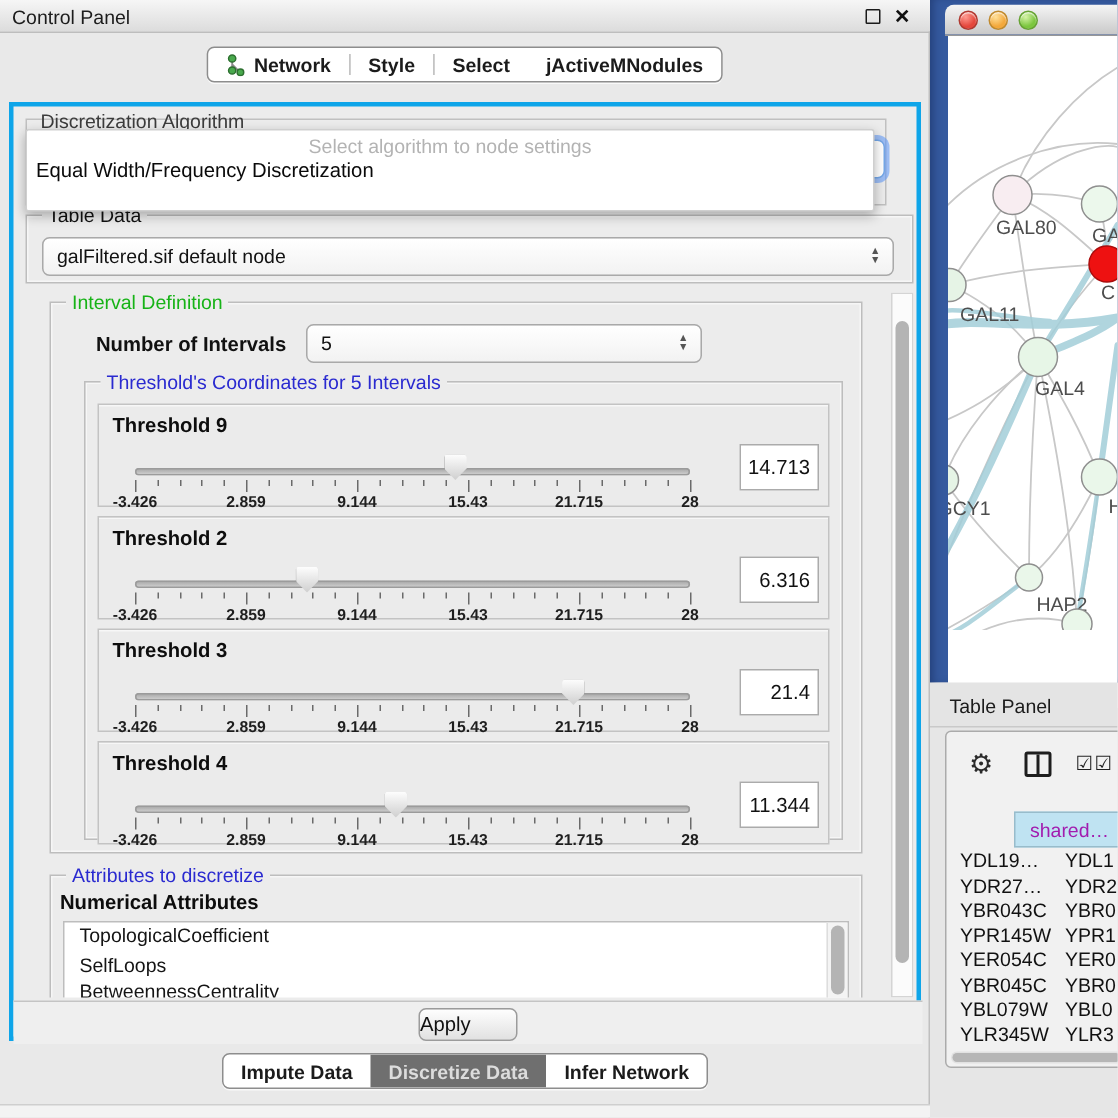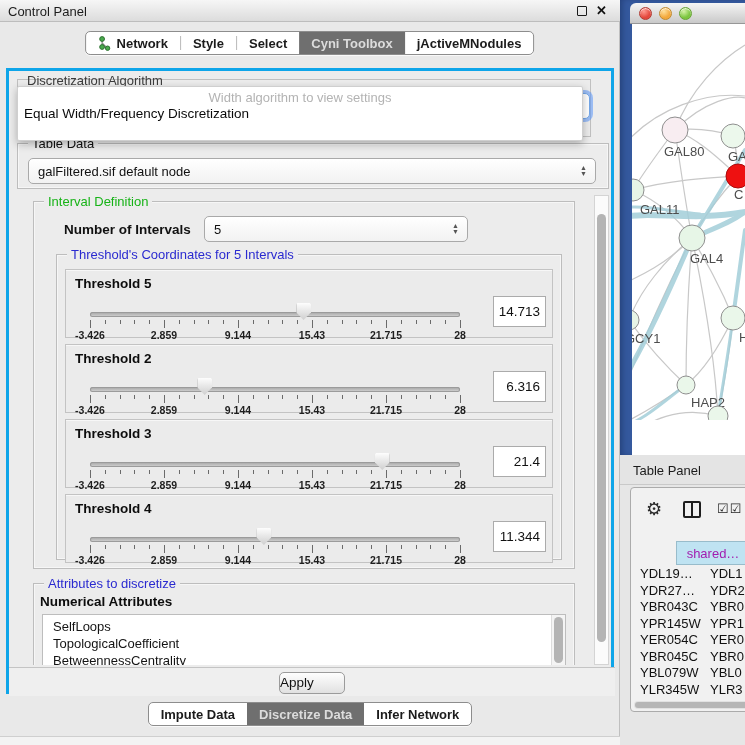--- a/index.html
+++ b/index.html
@@ -162,37 +162,34 @@
           <span>Network</span>
         </div>
         <div class="seg-sep"></div>
         <div class="seg-item">
           <span>Style</span>
         </div>
         <div class="seg-sep"></div>
         <div class="seg-item">
           <span>Select</span>
         </div>
-        <div class="seg-item sel">
-          <span>Cyni Toolbox</span>
-        </div>
         <div class="seg-item">
           <span>jActiveMNodules</span>
         </div>
       </div>
     </div>
 
     <div class="cp-body">
 
       <div class="algo-box"></div>
       <span class="algo-title">Discretization Algorithm</span>
       <div class="algo-combo"></div>
 
       <div class="dropdown">
-        <div class="dd-placeholder">Width algorithm to view settings</div>
+        <div class="dd-placeholder">Select algorithm to node settings</div>
         <div class="dd-opt">Equal Width/Frequency Discretization</div>
       </div>
 
       <div class="fieldset tabledata-box">
         <span class="legend black">Table Data</span>
         <div class="combo td-combo">
           <span class="c-text">galFiltered.sif default node</span>
           <span class="c-arrows">▲<br>▼</span>
         </div>
       </div>
@@ -205,21 +202,21 @@
           <span class="num-label">Number of Intervals</span>
           <div class="combo num-combo">
             <span class="c-text">5</span>
             <span class="c-arrows">▲<br>▼</span>
           </div>
 
           <div class="fieldset fs-blue">
             <span class="legend blue">Threshold's Coordinates for 5 Intervals</span>
 
             <div class="t-box" style="top:14px">
-              <span class="t-label">Threshold 5</span>
+              <span class="t-label">Threshold 9</span>
               <div class="slider">
                 <div class="track"></div>
                 <div class="handle" style="left: 57.7197%;"></div>
                 <div class="ticks">
                     <span class="tick major" style="left: 0%;"></span>
                     <span class="tick minor" style="left: 4%;"></span>
                     <span class="tick minor" style="left: 8%;"></span>
                     <span class="tick minor" style="left: 12%;"></span>
                     <span class="tick minor" style="left: 16%;"></span>
                     <span class="tick major" style="left: 20%;"></span>
@@ -390,22 +387,22 @@
               </div>
               <div class="t-value">11.344</div>
             </div>
           </div>
         </div>
 
         <div class="fieldset fs-attr">
           <span class="legend blue">Attributes to discretize</span>
           <span class="attr-sub">Numerical Attributes</span>
           <div class="attr-list">
+            <div class="attr-item">TopologicalCoefficient</div>
             <div class="attr-item" style="margin-top:3px">SelfLoops</div>
-            <div class="attr-item">TopologicalCoefficient</div>
             <div class="attr-item">BetweennessCentrality</div>
             <div class="list-scroll">
                 <div class="thumb"></div>
               </div>
           </div>
         </div>
 
         <div class="vscroll">
           <div class="thumb" style="top:18px; height:428px"></div>
         </div>

